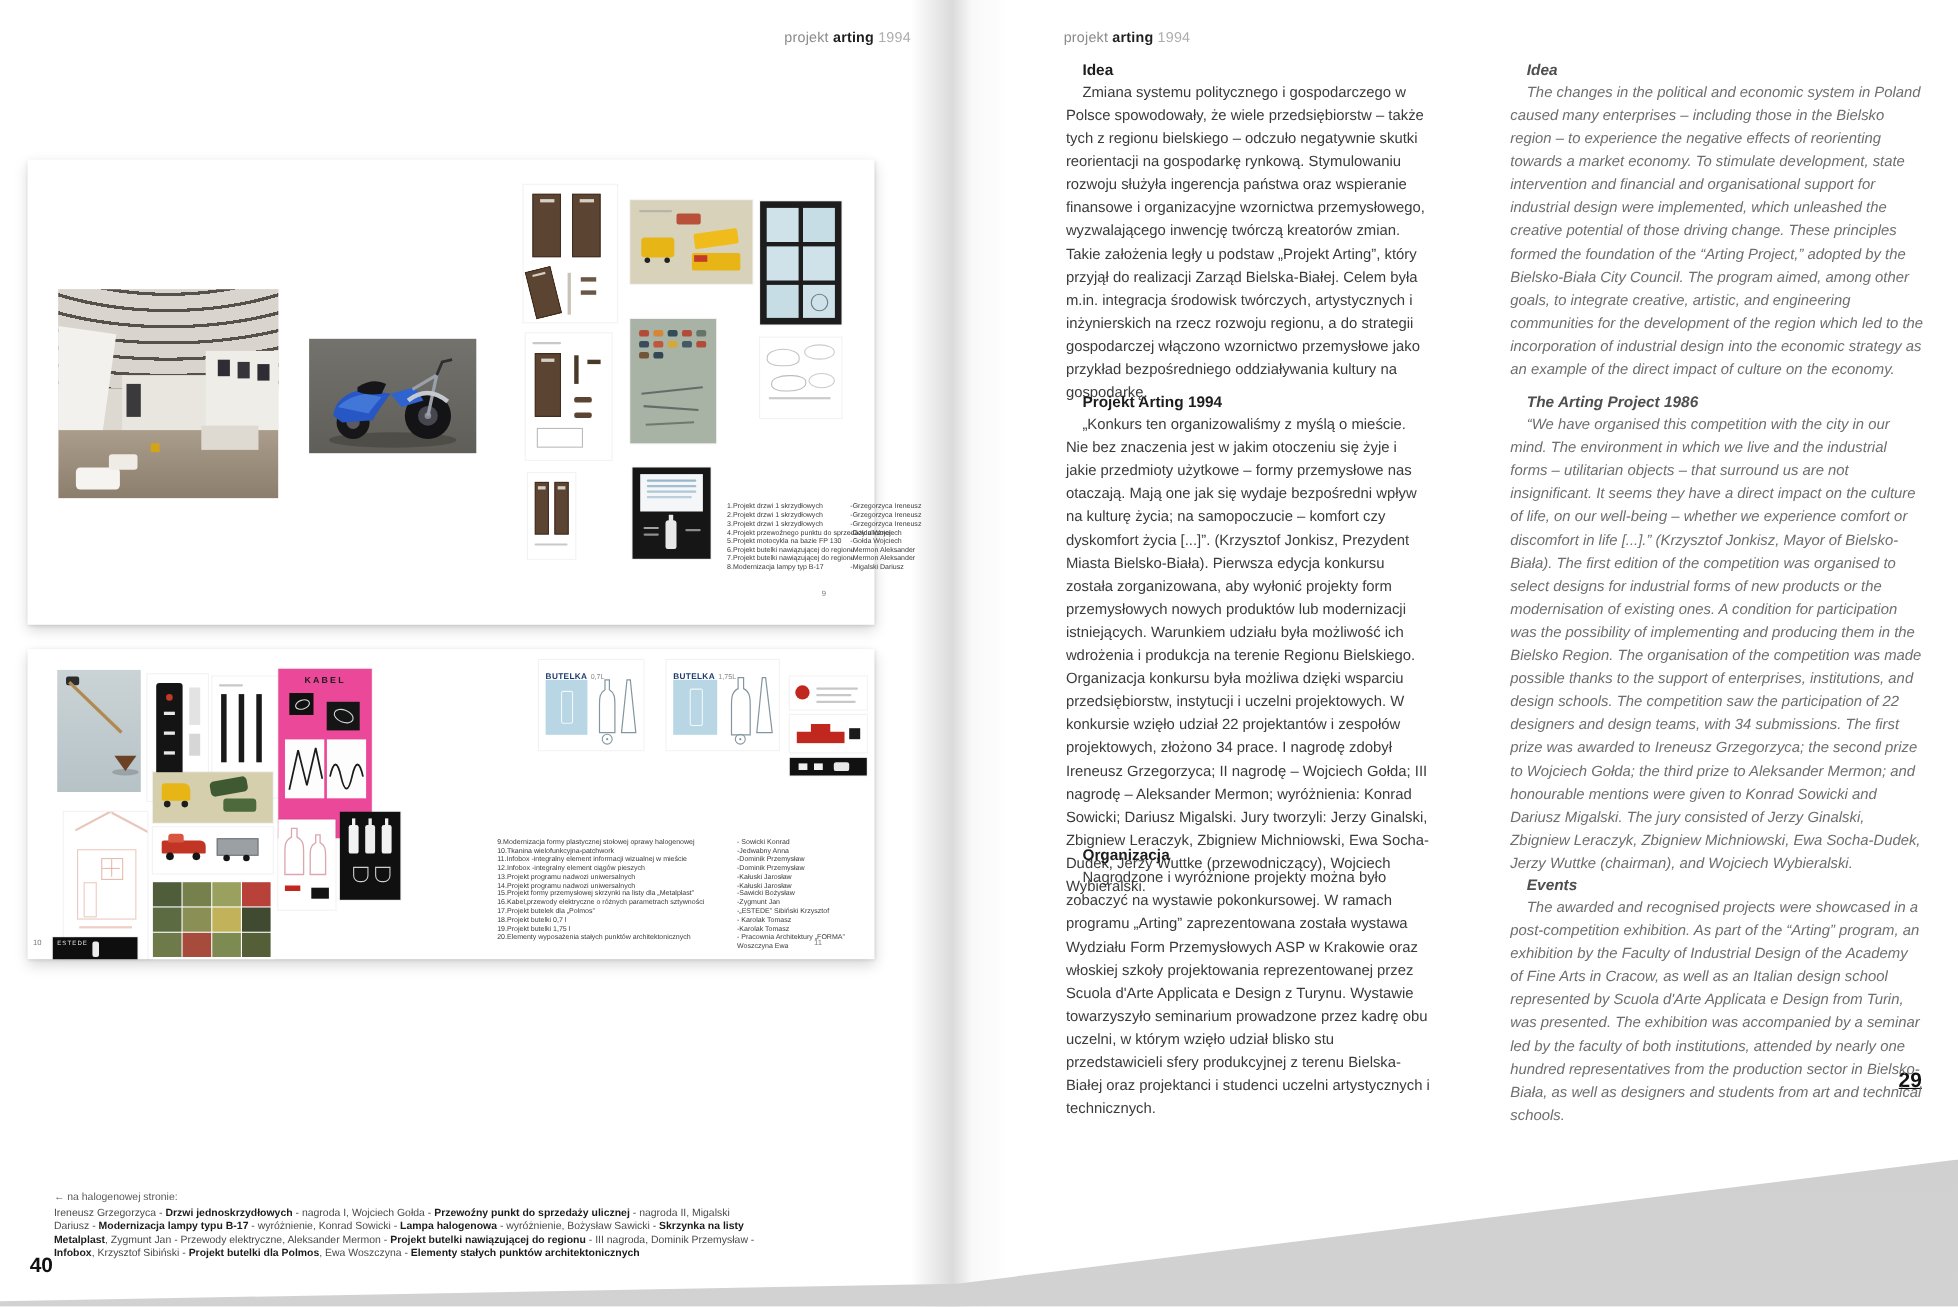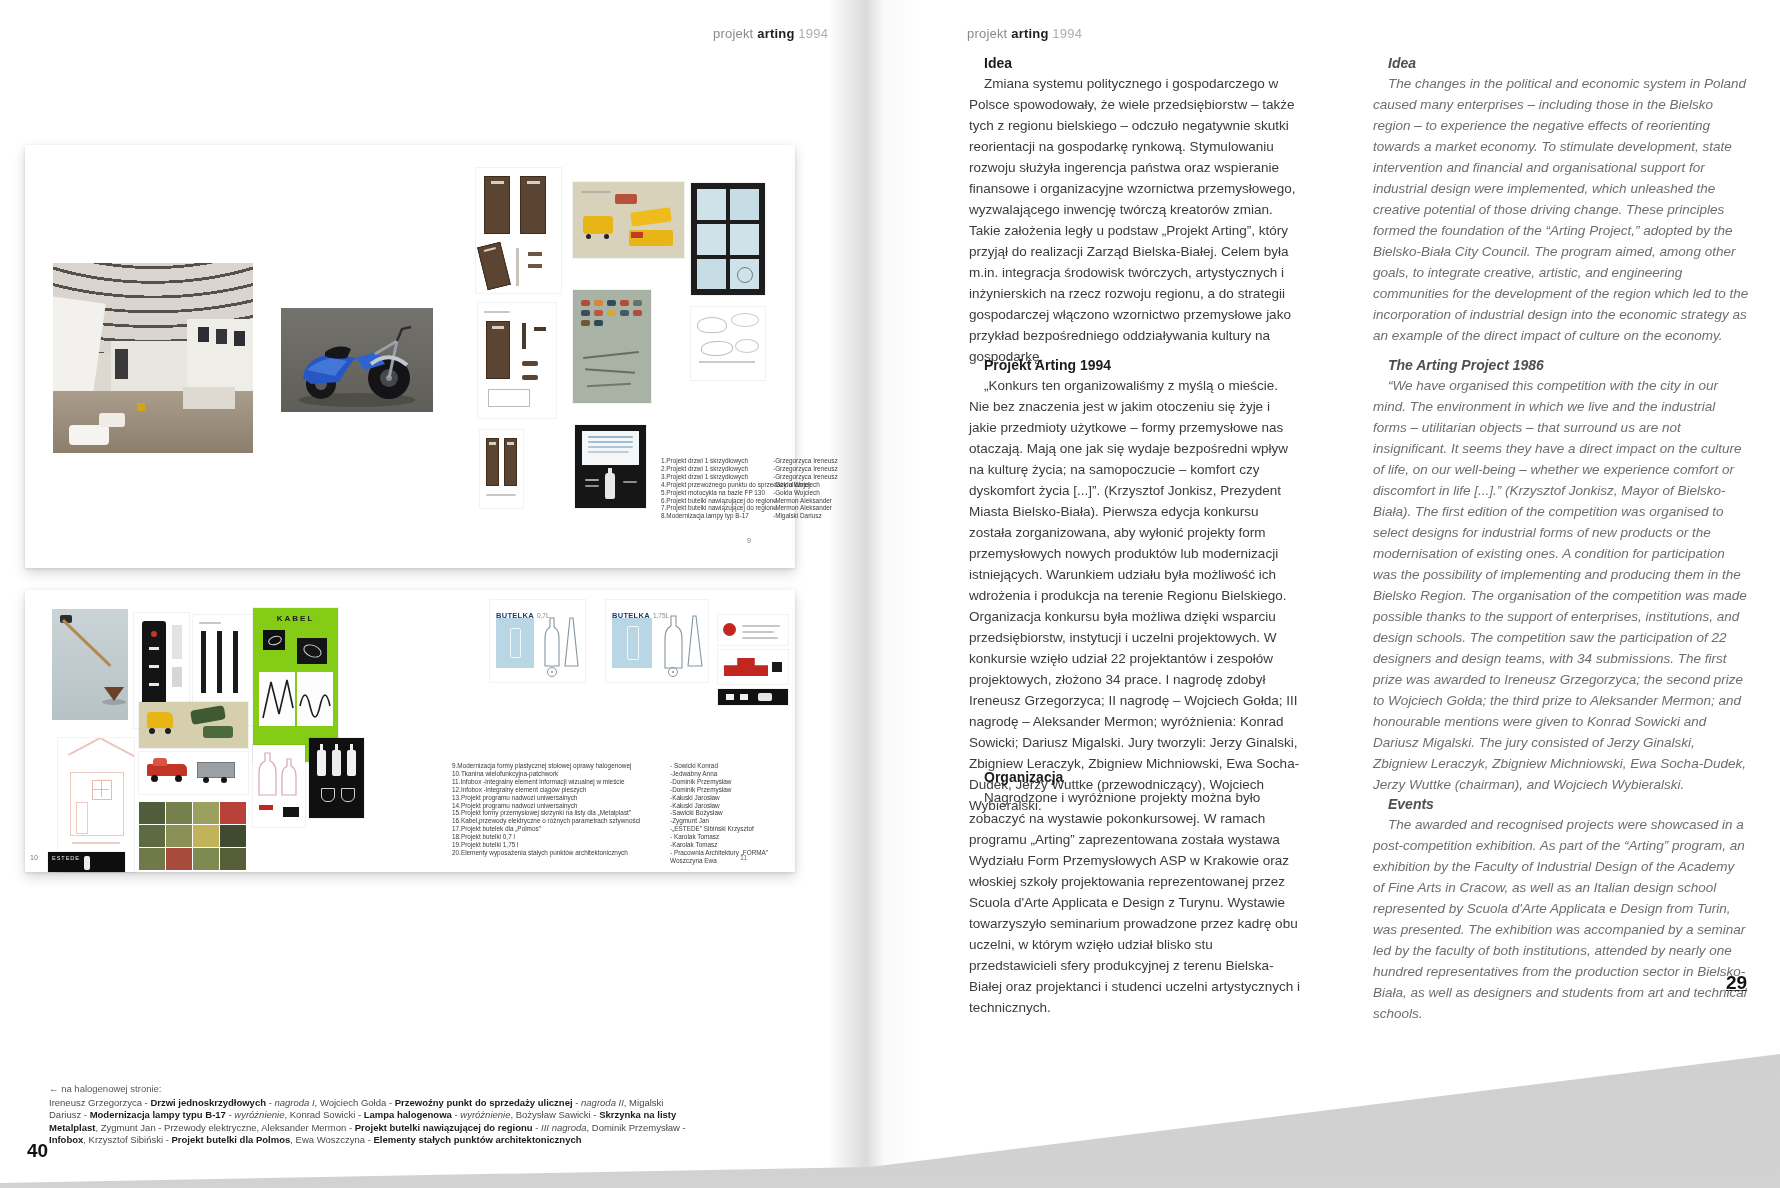--- a/index.html
+++ b/index.html
@@ -22,21 +22,21 @@
   .h-en{font-size:14px;font-weight:bold;font-style:italic;color:#4f4f4f;margin:0 0 2px 15px;}
   .b-en{font-size:13.5px;line-height:21px;font-style:italic;color:#6e6e6e;margin:0;text-indent:15px;}
   .pageno{position:absolute;font-size:19px;font-weight:bold;color:#111;}
   
   .microlist{position:absolute;font-size:6.4px;line-height:7.9px;color:#3a3a3a;white-space:nowrap;}
   .micromark{position:absolute;font-size:7px;color:#777;}
   
   .caption{position:absolute;left:49px;top:1083px;width:648px;font-size:9.5px;line-height:12.6px;color:#4a4a4a;}
   .caption .intro{color:#5a5a5a;margin-bottom:1px;}
   .caption .b{font-weight:bold;color:#1b1b1b;}
-  .caption .i{font-style:italic;}
+  .caption .i{}
   
   .door{background:#5c4433;box-shadow:inset 0 0 0 1px #3f2d20;position:absolute;}
   .door:after{content:"";position:absolute;left:25%;top:8%;width:50%;height:6%;background:#d8cfc4;}
   .collage{position:absolute;display:flex;flex-wrap:wrap;gap:1px;align-content:flex-start;background:#fff;}
   .collage > span{width:26px;height:22px;display:block;}
   .dots{position:absolute;display:flex;flex-wrap:wrap;gap:4px;}
   .dots > span{width:9px;height:6px;border-radius:2px;display:block;opacity:.9;}
   .butelka-label{font-size:7.5px;font-weight:bold;color:#1c3a6e;letter-spacing:.3px;}
   .butelka-size{font-size:6.5px;color:#8a8a8a;font-weight:normal;margin-left:3px;}
   
@@ -232,21 +232,21 @@
     </div>
     <div class="board" style="left:168px;top:25px;width:60px;height:110px;">
       <div class="tl" style="position:absolute;left:6px;top:5px;width:22px;"></div>
       <div class="abs" style="left:8px;top:16px;width:5px;height:62px;background:#1a1a1a;"></div>
       <div class="abs" style="left:24px;top:16px;width:5px;height:62px;background:#1a1a1a;"></div>
       <div class="abs" style="left:40px;top:16px;width:5px;height:62px;background:#1a1a1a;"></div>
       <div class="abs" style="left:8px;top:88px;width:10px;height:10px;background:#111;"></div>
       <div class="abs" style="left:26px;top:88px;width:10px;height:10px;background:#111;"></div>
     </div>
 
-    <div class="board" style="left:228px;top:18px;width:85px;height:154px;background:#84cc16;">
+    <div class="board" style="left:228px;top:18px;width:85px;height:154px;background:#ec4899;">
       <div class="abs" style="left:0;top:6px;width:100%;text-align:center;font-size:8px;font-weight:bold;letter-spacing:2px;color:#1d1d1d;">KABEL</div>
       <div class="abs" style="left:10px;top:22px;width:22px;height:20px;background:#101010;">
         <div class="abs" style="left:5px;top:6px;width:12px;height:7px;border:1px solid #cfd6da;border-radius:50%;transform:rotate(-18deg);"></div>
       </div>
       <div class="abs" style="left:44px;top:30px;width:30px;height:26px;background:#151515;">
         <div class="abs" style="left:6px;top:7px;width:17px;height:10px;border:1px solid #cfd6da;border-radius:50%;transform:rotate(22deg);"></div>
       </div>
       <svg class="abs" style="left:6px;top:64px;" width="36" height="54">
         <rect x="0" y="0" width="36" height="54" fill="#fdfdfd"></rect>
         <polyline points="4,46 12,10 20,42 28,8 34,36" fill="none" stroke="#1c1c1c" stroke-width="1.6"></polyline>

